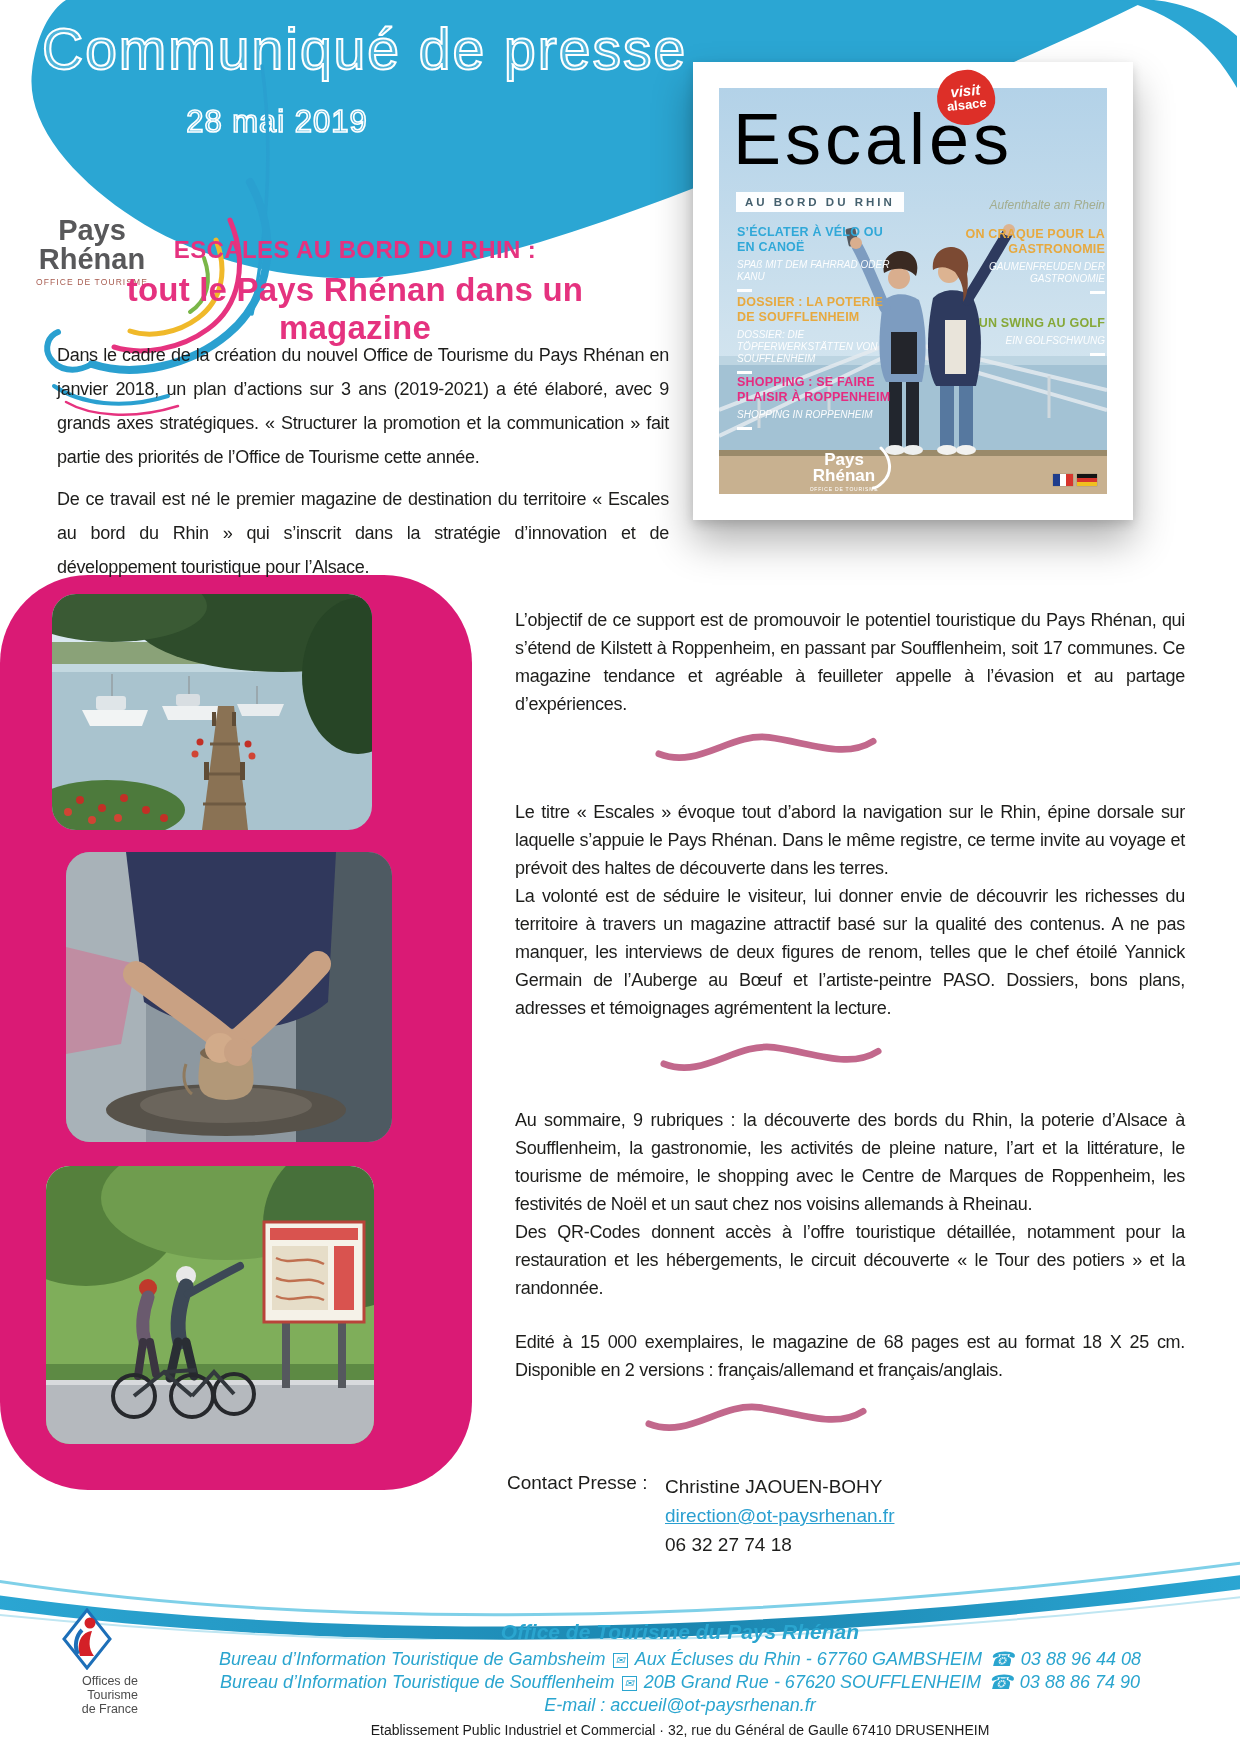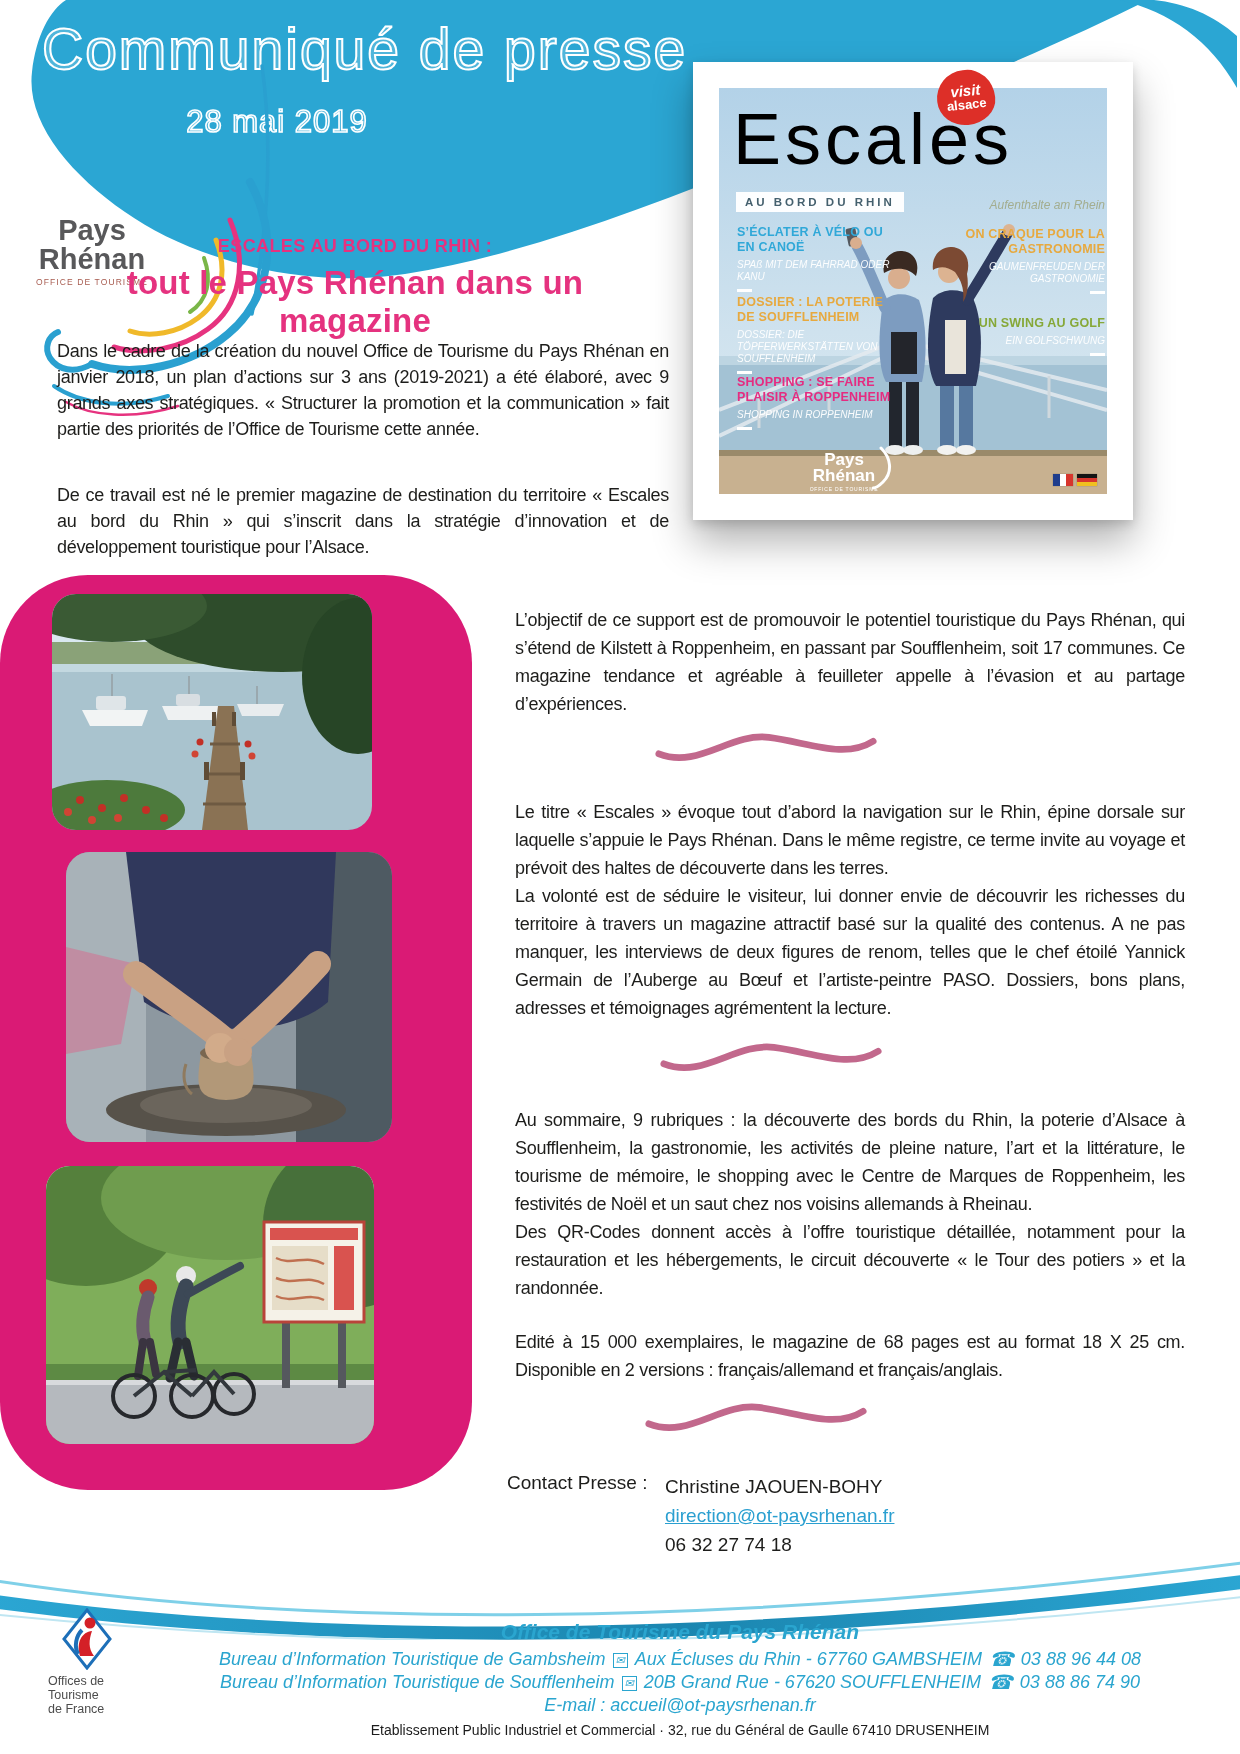--- a/index.html
+++ b/index.html
@@ -17,28 +17,28 @@
     font-size:31px;letter-spacing:1px;color:rgba(255,255,255,0.2);-webkit-text-stroke:1.6px #ffffff;}
 
   
   .prlogo-svg{position:absolute;left:18px;top:58px;z-index:2;}
   .prlogo-text{position:absolute;left:36px;top:216px;width:112px;z-index:3;text-align:center;color:#58585a;}
   .prlogo-text .l1,.prlogo-text .l2{font-weight:bold;font-size:29px;line-height:29px;letter-spacing:0;}
   .prlogo-text .l3{font-size:8.5px;letter-spacing:1.1px;color:#a85c50;margin-top:3px;white-space:nowrap;}
 
   
   .headline{position:absolute;left:118px;top:236px;width:474px;z-index:3;text-align:center;color:#e5327f;}
-  .headline .h1{font-weight:bold;font-size:18px;letter-spacing:0.4px;}
+  .headline .h1{font-weight:bold;font-size:24px;letter-spacing:0.4px;}
   .headline .h2{font-weight:bold;font-size:33px;margin-top:7px;letter-spacing:0.2px;}
 
   
   .par{position:absolute;color:#1d1d1b;font-size:18px;line-height:28px;text-align:justify;
        letter-spacing:-0.3px;z-index:3;}
   .par p{margin:0;}
-  .par.intro{line-height:26px;}
+  .par.intro{line-height:34px;}
 
   
   .mag-card{position:absolute;left:693px;top:62px;width:440px;height:458px;background:#fff;z-index:5;
     box-shadow:0 22px 38px rgba(0,0,0,0.30),0 4px 10px rgba(0,0,0,0.15);}
   .cover{position:absolute;left:26px;top:26px;width:388px;height:406px;overflow:visible;}
   .cover-art{position:absolute;left:0;top:0;width:388px;height:406px;overflow:hidden;}
   .badge{position:absolute;left:218px;top:-18px;width:58px;height:55px;background:#dd2f28;z-index:4;
     border-radius:50% 48% 52% 50%/52% 55% 45% 48%;transform:rotate(-6deg);
     display:flex;flex-direction:column;align-items:center;justify-content:center;color:#fff;}
   .badge .v{font-weight:bold;font-style:italic;font-size:15px;line-height:14px;}
@@ -75,21 +75,21 @@
   .wave{position:absolute;z-index:3;}
 
   
   .contact-label{position:absolute;left:507px;top:1472px;font-size:19px;color:#1d1d1b;z-index:3;}
   .contact-values{position:absolute;left:665px;top:1472px;font-size:19px;line-height:29px;color:#1d1d1b;z-index:3;}
   .contact-values .email{color:#2a9fd0;text-decoration:underline;}
 
   
   .fswoosh{position:absolute;left:0;top:1540px;z-index:1;}
   .otf-svg{position:absolute;left:62px;top:1608px;z-index:2;}
-  .otf-text{position:absolute;left:48px;top:1674px;width:90px;text-align:left;
+  .otf-text{position:absolute;left:48px;top:1674px;width:90px;text-align:right;
     font-size:12.5px;line-height:14px;color:#4c4c4c;z-index:2;}
   .ftext{position:absolute;left:140px;top:1620px;width:1080px;text-align:center;color:#2aa5cf;
     font-size:18px;line-height:23px;z-index:2;font-style:italic;}
   .ftitle{font-size:21px;font-weight:bold;margin-bottom:5px;}
   .env{display:inline-block;border:1.4px solid #2aa5cf;font-size:11px;line-height:13px;
     padding:0 2px;margin:0 7px;vertical-align:1px;}
   .tel{font-size:20px;margin:0 7px;vertical-align:-1px;}
   .legal{position:absolute;left:140px;top:1722px;width:1080px;text-align:center;
     font-size:14px;color:#1c1c1c;z-index:2;}
 </style>

